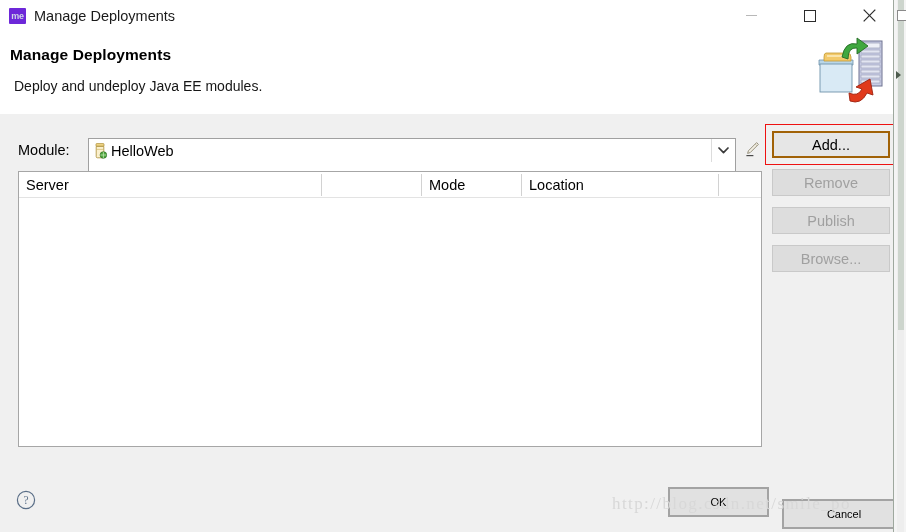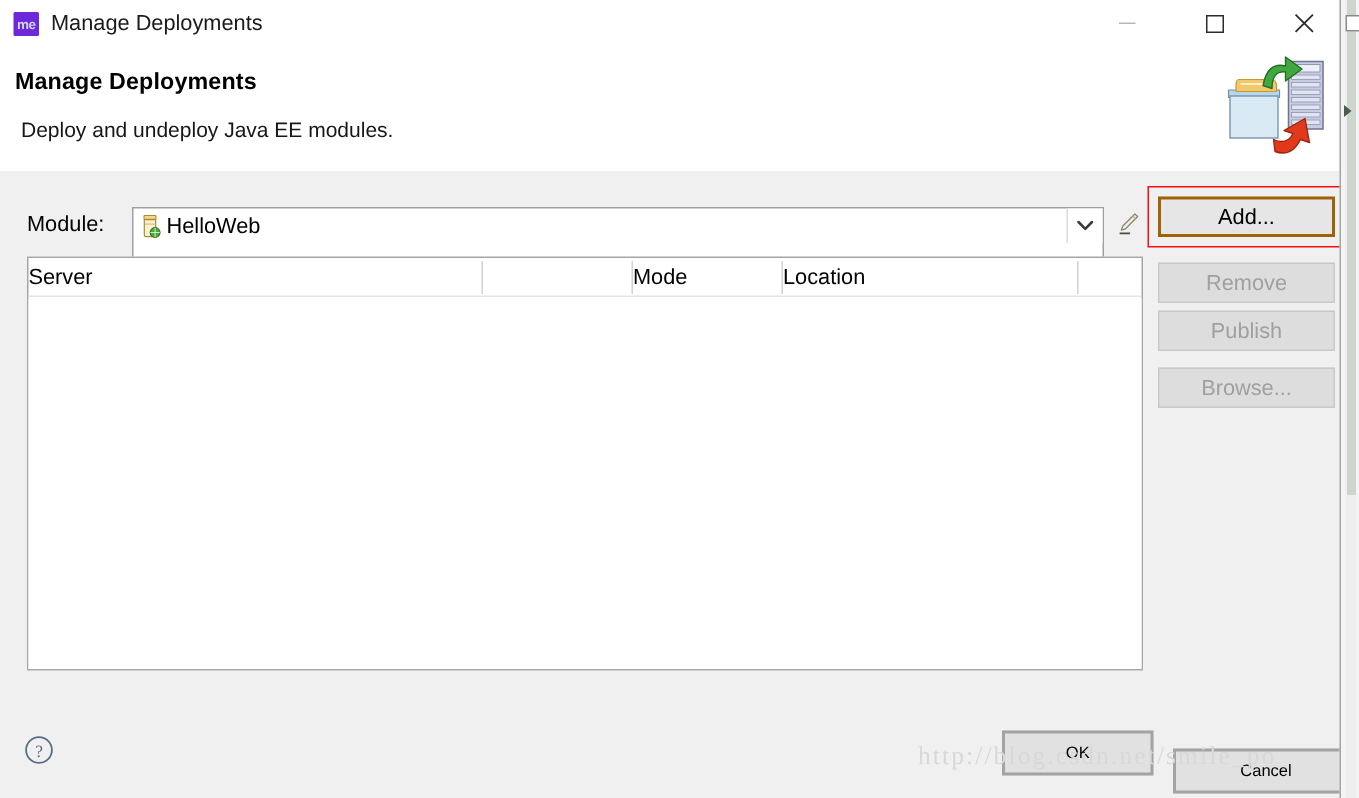--- a/index.html
+++ b/index.html
@@ -184,20 +184,21 @@
     box-sizing: border-box;
   }
   .th {
     position: absolute;
     top: 0;
     height: 26px;
     line-height: 26px;
     font-size: 14.5px;
     color: #000;
     box-sizing: border-box;
+    padding-left: 7px;
     white-space: nowrap;
   }
   .th-div {
     position: absolute;
     top: 2px;
     width: 1px; height: 22px;
     background: #d2d2d2;
   }
   .tbody {
     position: absolute;
@@ -223,21 +224,21 @@
     color: #a0a0a0;
     background: #dddddd;
     border-color: #c9c9c9;
   }
   .btn.focused {
     background: #e6e6e6;
     border: 2px solid #a16207;
     font-weight: normal;
   }
   #btn-add   { left: 772px; top: 131px; }
-  #btn-remove{ left: 772px; top: 169px; margin-top: 6px; }
+  #btn-remove{ left: 772px; top: 169px; }
   #btn-publish{left: 772px; top: 207px; }
   #btn-browse{ left: 772px; top: 245px; }
 
   .red-anno {
     position: absolute;
     left: 765px; top: 124px;
     width: 133px; height: 41px;
     border: 1.5px solid #ee1111;
     box-sizing: border-box;
     pointer-events: none;

